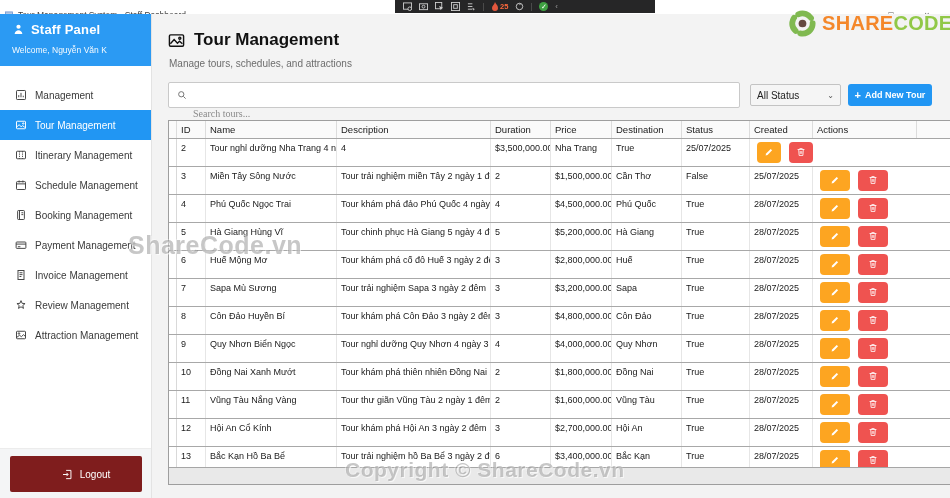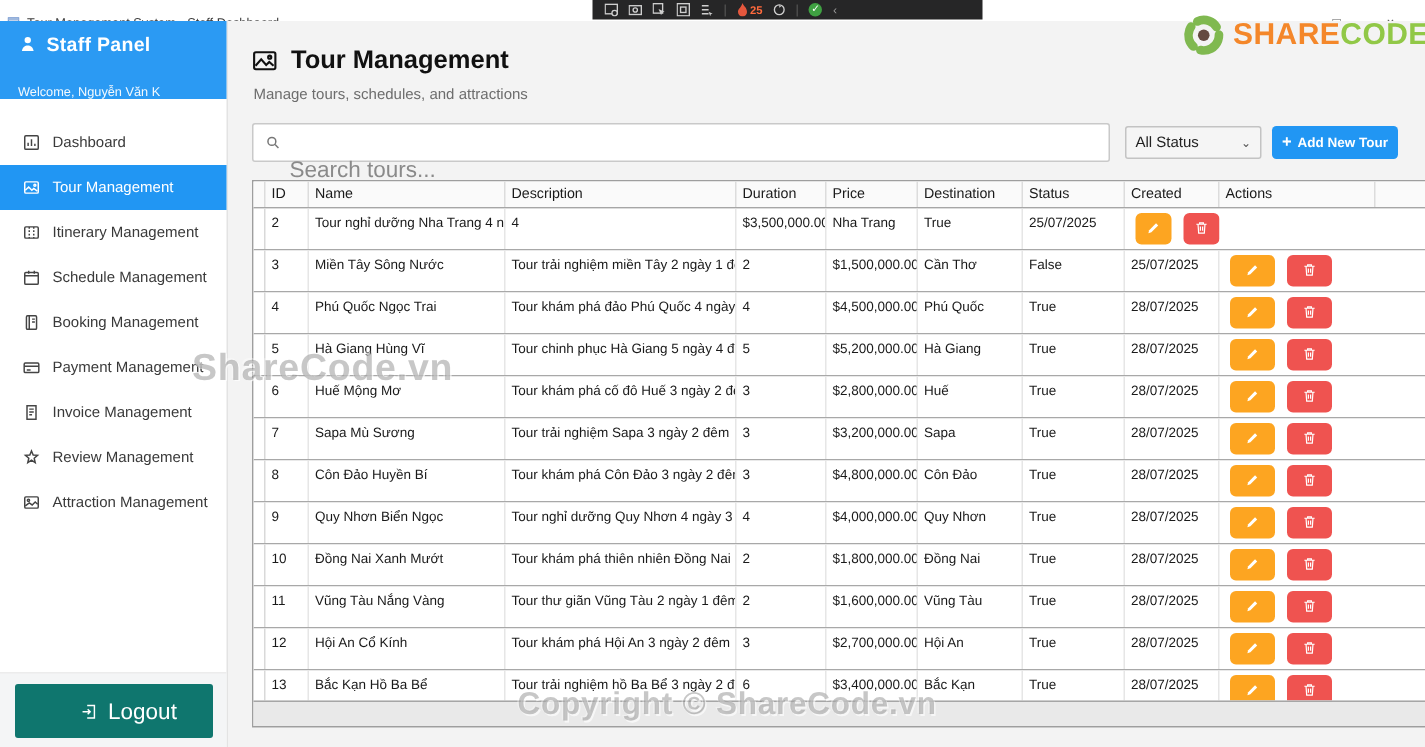--- a/index.html
+++ b/index.html
@@ -31,55 +31,55 @@
   .win-btn { width:36px; text-align:center; font-size:9px; color:#5a5a5a; line-height:13px; }
   
   .sidebar {
     position:absolute; left:0; top:14px; width:152px; height:484px;
     background:#ffffff; border-right:1px solid #e3e3e3;
   }
   .side-head { height:52px; background:#2b9af3; color:#fff; padding:8px 0 0 12px; }
   .side-head-row { display:flex; align-items:center; gap:6px; }
   .side-head-row svg { width:13px; height:13px; }
   .side-title { font-size:13px; font-weight:bold; letter-spacing:.2px; }
-  .side-welcome { font-size:8.5px; margin-top:19px; opacity:.95; }
+  .side-welcome { font-size:8.5px; margin-top:8px; opacity:.95; }
   .nav { position:absolute; top:66px; left:0; width:100%; }
   .nav-item {
     height:30px; display:flex; align-items:center; gap:8px;
     padding-left:15px; font-size:10px; color:#3a3a3a; cursor:default;
   }
   .nav-item .nav-ic { width:12px; height:12px; display:flex; color:#444; }
   .nav-item.active { background:#2196f3; color:#fff; }
   .nav-item.active .nav-ic { color:#fff; }
   .side-foot {
     position:absolute; left:0; bottom:0; width:100%; height:50px;
     background:#f4f5f6; border-top:1px solid #ececec;
   }
   .logout-btn {
     position:absolute; left:10px; top:7px; width:132px; height:36px;
-    background:#0f766e; color:#fff; border:none; border-radius:2px;
-    font-size:15px; display:flex; align-items:center; justify-content:center; gap:7px;
+    background:#7f1d1d; color:#fff; border:none; border-radius:2px;
+    font-size:10px; display:flex; align-items:center; justify-content:center; gap:7px;
     font-family:inherit;
     padding-left:20px;
   }
   .logout-btn svg { width:11px; height:11px; }
   
   .main { position:absolute; left:152px; top:14px; width:798px; height:484px; background:#f3f3f3; }
   .page-head { position:absolute; left:16px; top:16px; display:flex; align-items:center; gap:9px; }
   .page-head svg { width:17px; height:17px; }
   .page-title { font-size:17px; font-weight:bold; color:#111; }
   .page-sub { position:absolute; left:17px; top:44px; font-size:10px; color:#6d6d6d; }
   .searchbox {
     position:absolute; left:16px; top:68px; width:572px; height:26px;
     background:#fff; border:1px solid #c9c9c9; border-radius:2px;
     display:flex; align-items:center; padding:0 8px; gap:6px;
   }
   .searchbox svg { width:10px; height:10px; color:#777; flex:0 0 auto; }
   .searchbox input {
-    border:none; outline:none; flex:1; font-size:15px; font-family:Liberation Sans, sans-serif; color:#333; background:transparent;margin-top:36px;
+    border:none; outline:none; flex:1; font-size:10px; font-family:Liberation Serif, serif; color:#333; background:transparent;margin-top:36px;
   }
   .searchbox input::placeholder { color:#8a8a8a; }
   .statusdd {
     position:absolute; left:598px; top:70px; width:91px; height:22px;
     background:#f5f5f5; border:1px solid #c3c3c3; border-radius:2px;
     display:flex; align-items:center; font-size:10px; color:#222; padding:0 6px;
   }
   .statusdd .dd-ch { margin-left:auto; color:#555; font-size:8px; }
   .addbtn {
     position:absolute; left:696px; top:70px; width:84px; height:22px;
@@ -213,21 +213,21 @@
     <div class="side-welcome">Welcome, Nguyễn Văn K</div>
   </div>
   <div class="nav">
       <div class="nav-item">
         <span class="nav-ic">
           <svg viewBox="0 0 16 16" fill="none" stroke="currentColor" stroke-width="1.3" width="12" height="12">
             <rect x="2" y="2" width="12" height="12" rx="1"></rect>
             <path d="M5 11V8.2M8 11V5.2M11 11V9"></path>
           </svg>
         </span>
-        <span>Dashboard</span>
+        <span>Management</span>
       </div>
       <div class="nav-item active">
         <span class="nav-ic">
           <svg viewBox="0 0 16 16" fill="none" stroke="currentColor" stroke-width="1.3" width="12" height="12">
             <rect x="2" y="3" width="12" height="10" rx="1"></rect>
             <path d="M2.5 10.5l3-3 2.8 3 1.7-1.7 3.2 2.4"></path>
             <circle cx="11" cy="6" r="0.9"></circle>
           </svg>
         </span>
         <span>Tour Management</span>

